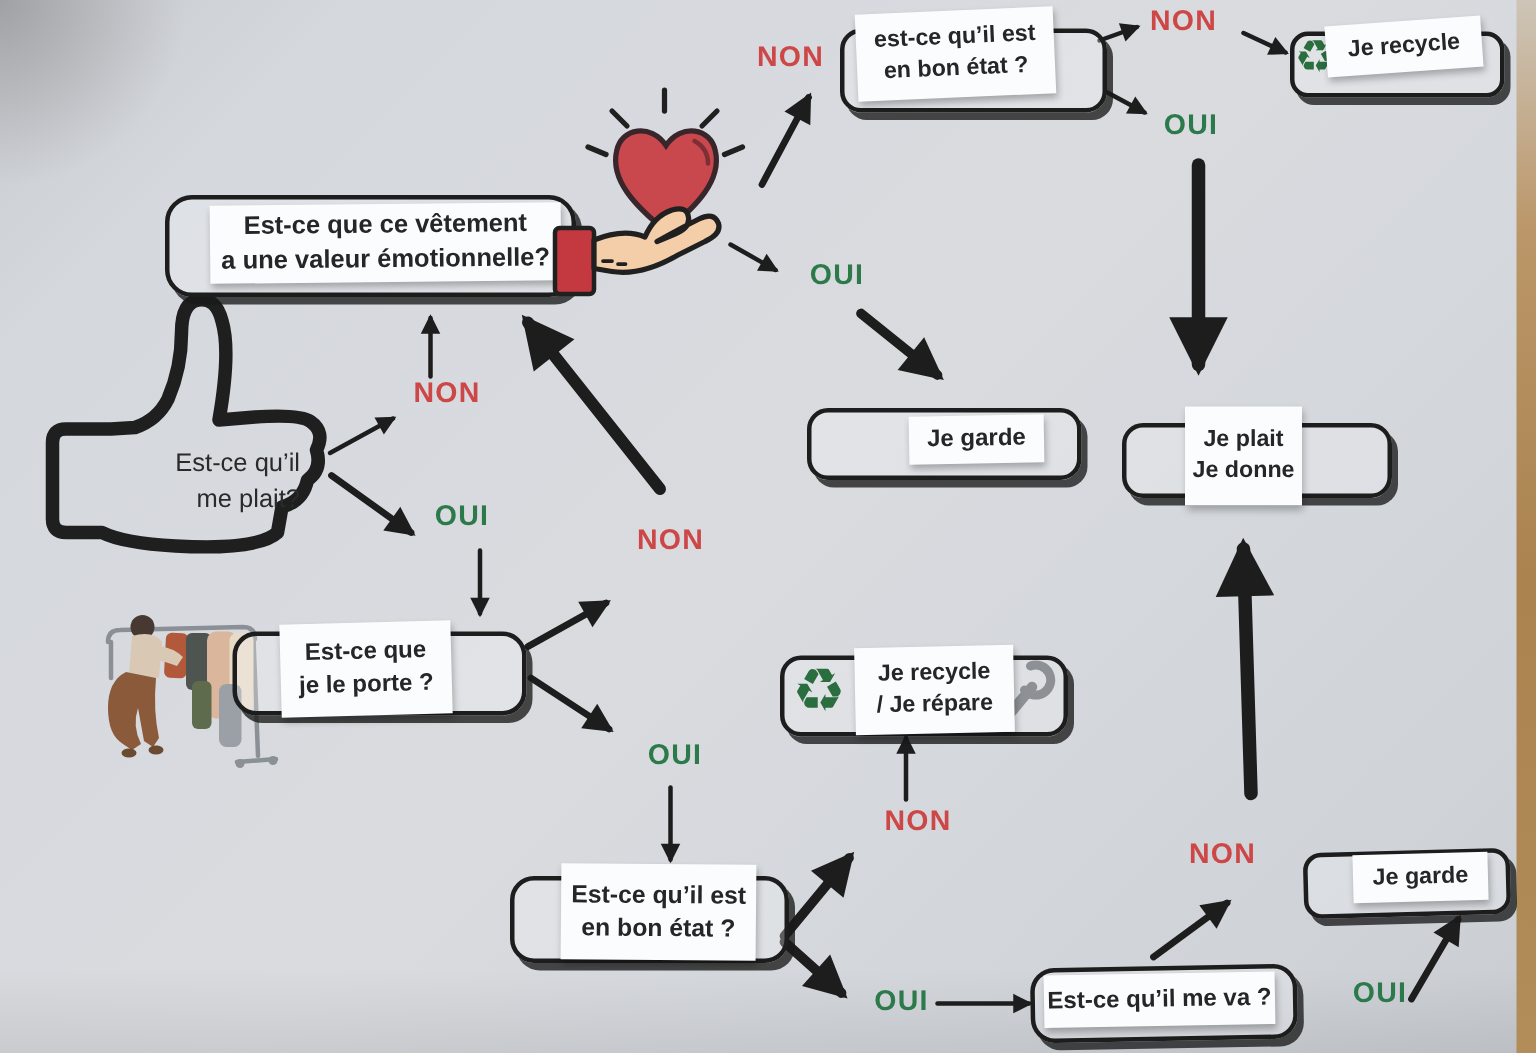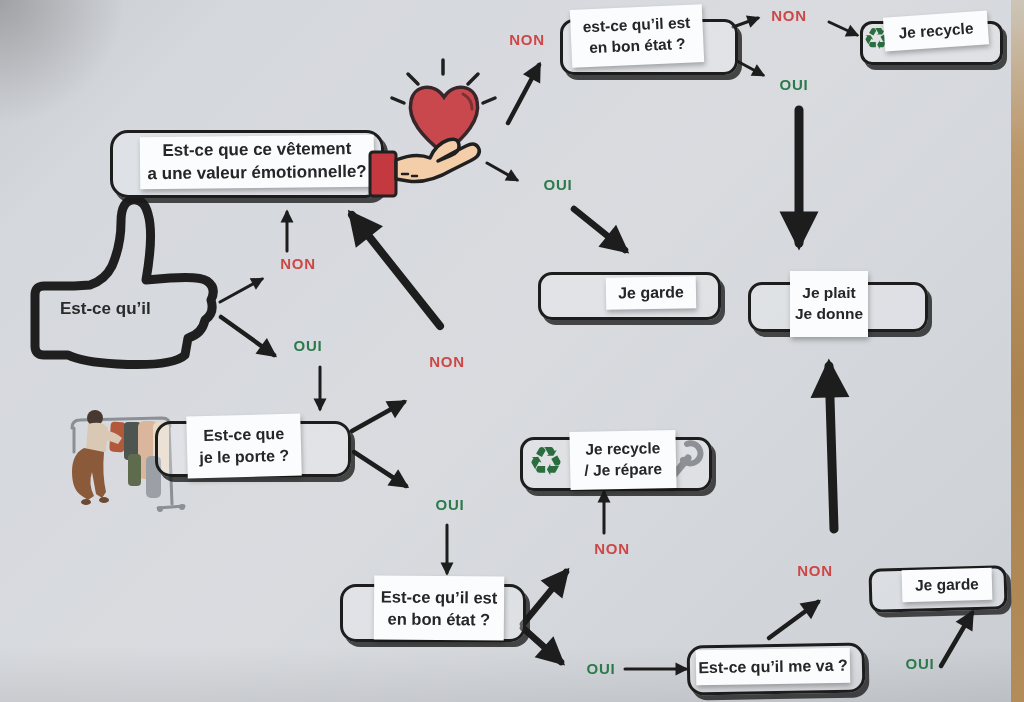--- a/index.html
+++ b/index.html
@@ -30,25 +30,25 @@
     background:rgba(245,246,248,0.30);
     box-shadow:4px 5px 0 rgba(25,25,25,0.78);
   }
   .sticker{
     position:absolute;background:#fbfcfd;color:#262626;
     box-shadow:1px 3px 5px rgba(0,0,0,0.28);
     display:flex;flex-direction:column;align-items:center;justify-content:center;
     font-weight:bold;text-align:center;line-height:1.35;
   }
   .plain-label{
-    position:absolute;color:#2a2a2a;font-weight:bold;text-align:left;line-height:1.4;
+    position:absolute;color:#2a2a2a;font-weight:normal;text-align:right;line-height:1.4;
   }
   .tag{
     position:absolute;transform:translate(-50%,-50%);
-    font-weight:bold;font-size:15px;letter-spacing:0.8px;white-space:nowrap;
+    font-weight:bold;font-size:19px;letter-spacing:0.8px;white-space:nowrap;
   }
   .non{color:#cd4747;}
   .oui{color:#2c7a4b;}
   .recycle{
     position:absolute;color:#2a6e3f;font-weight:bold;line-height:1;
     font-family:"DejaVu Sans",sans-serif;
   }
   .icon-svg{position:absolute;}
 </style>
 </head>
@@ -86,20 +86,21 @@
     <line x1="737" y1="61" x2="763" y2="75" class="a w3"></line>
     <line x1="829" y1="22" x2="857" y2="35" class="a w3"></line>
     <line x1="799" y1="110" x2="799" y2="243" class="a w9"></line>
   </svg>
 
   <svg class="icon-svg" style="left:22px;top:190px;width:200px;height:180px;" viewBox="0 0 200 180">
     <path d="M52 96 L22 96 Q13 96 13 105 L13 156 Q13 165 22 165 L46 165 Q60 172 95 174 Q150 177 163 165 L166 148 Q180 144 183 130 Q193 123 189 110 Q195 98 185 91 Q178 86 148 88 L124 90 Q132 44 126 24 Q122 8 110 10 Q99 12 99 32 Q99 55 90 76 Q83 90 68 95 Z" fill="none" stroke="#1f1f1f" stroke-width="9" stroke-linejoin="round" stroke-linecap="round"></path>
   </svg>
   <div class="plain-label" style="left:60px;top:297px;width:140px;font-size:17px;">
     <div>Est-ce qu’il</div>
+    <div>me plait?</div>
   </div>
 
   <div class="node" style="left:110px;top:130px;width:268px;height:62px;border-radius:18px;"></div>
   <div class="sticker" style="left:140px;top:136px;width:234px;height:52px;font-size:17px;transform:rotate(-0.6deg);">
     <span>Est-ce que ce vêtement</span>
     <span>a une valeur émotionnelle?</span>
   </div>
 
   <svg class="icon-svg" style="left:368px;top:48px;width:150px;height:150px;" viewBox="0 0 150 150">
     <path d="M40 26 L50 36 M75 12 L75 26 M110 26 L100 36 M24 50 L36 55 M127 50 L115 55" stroke="#202020" stroke-width="3.5" stroke-linecap="round"></path>

